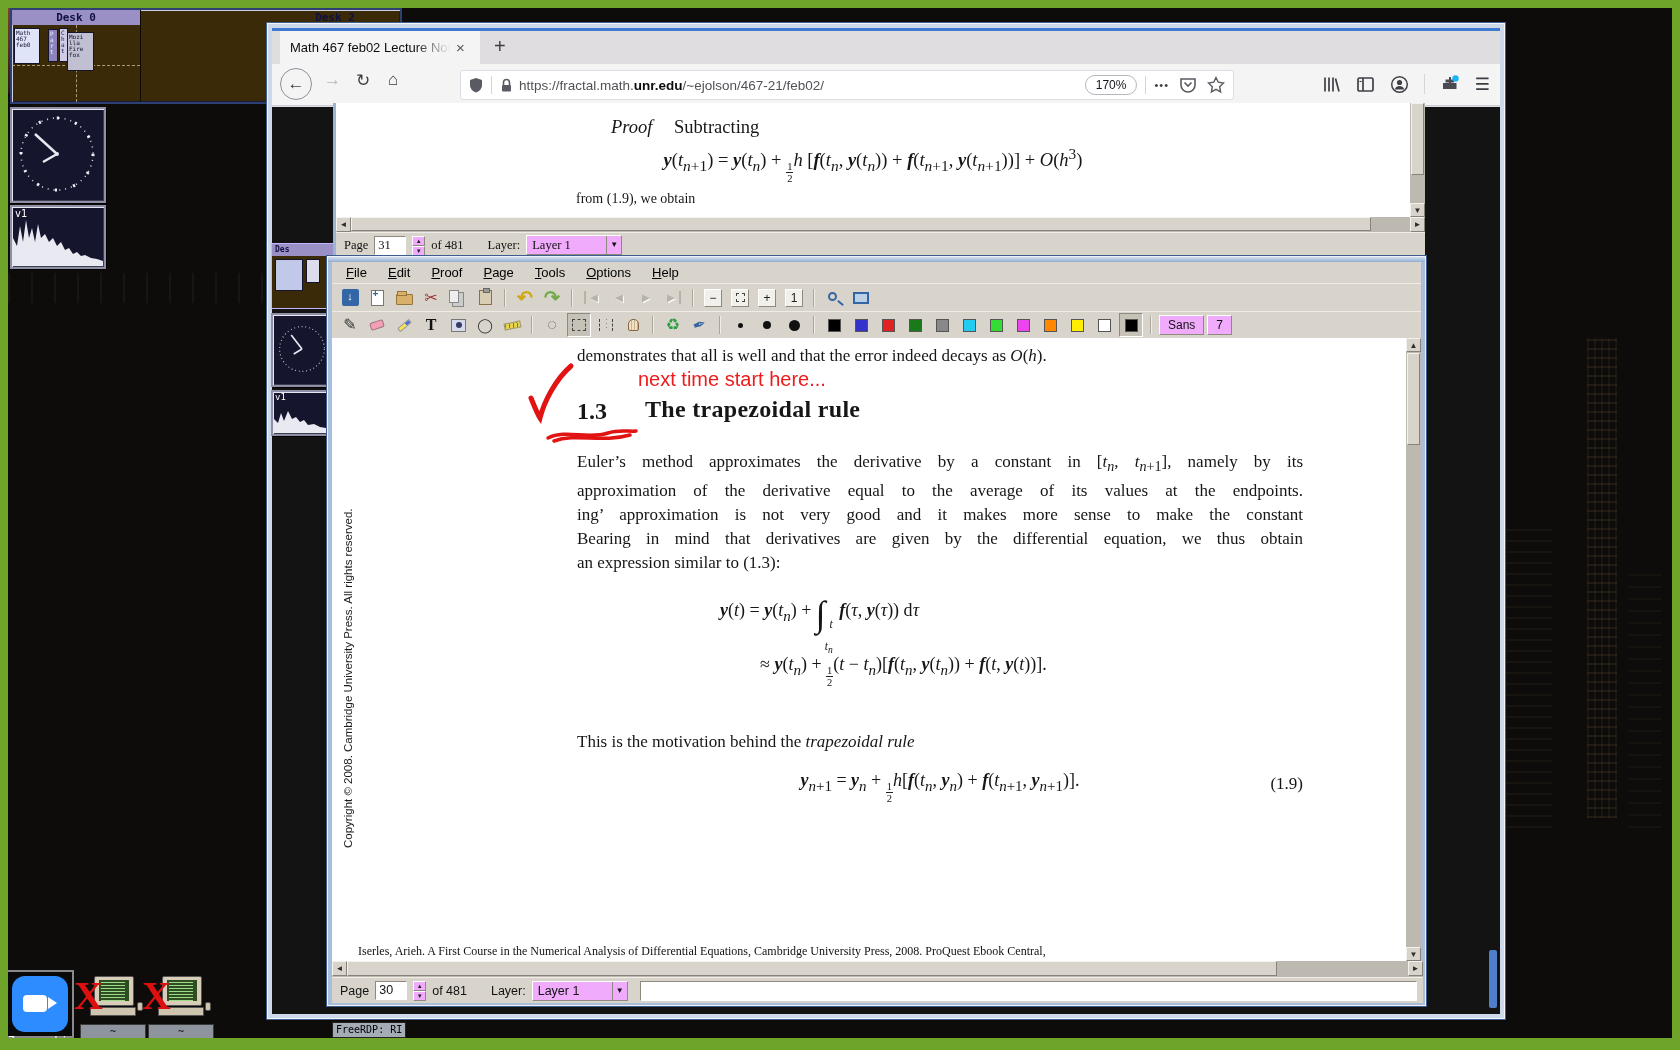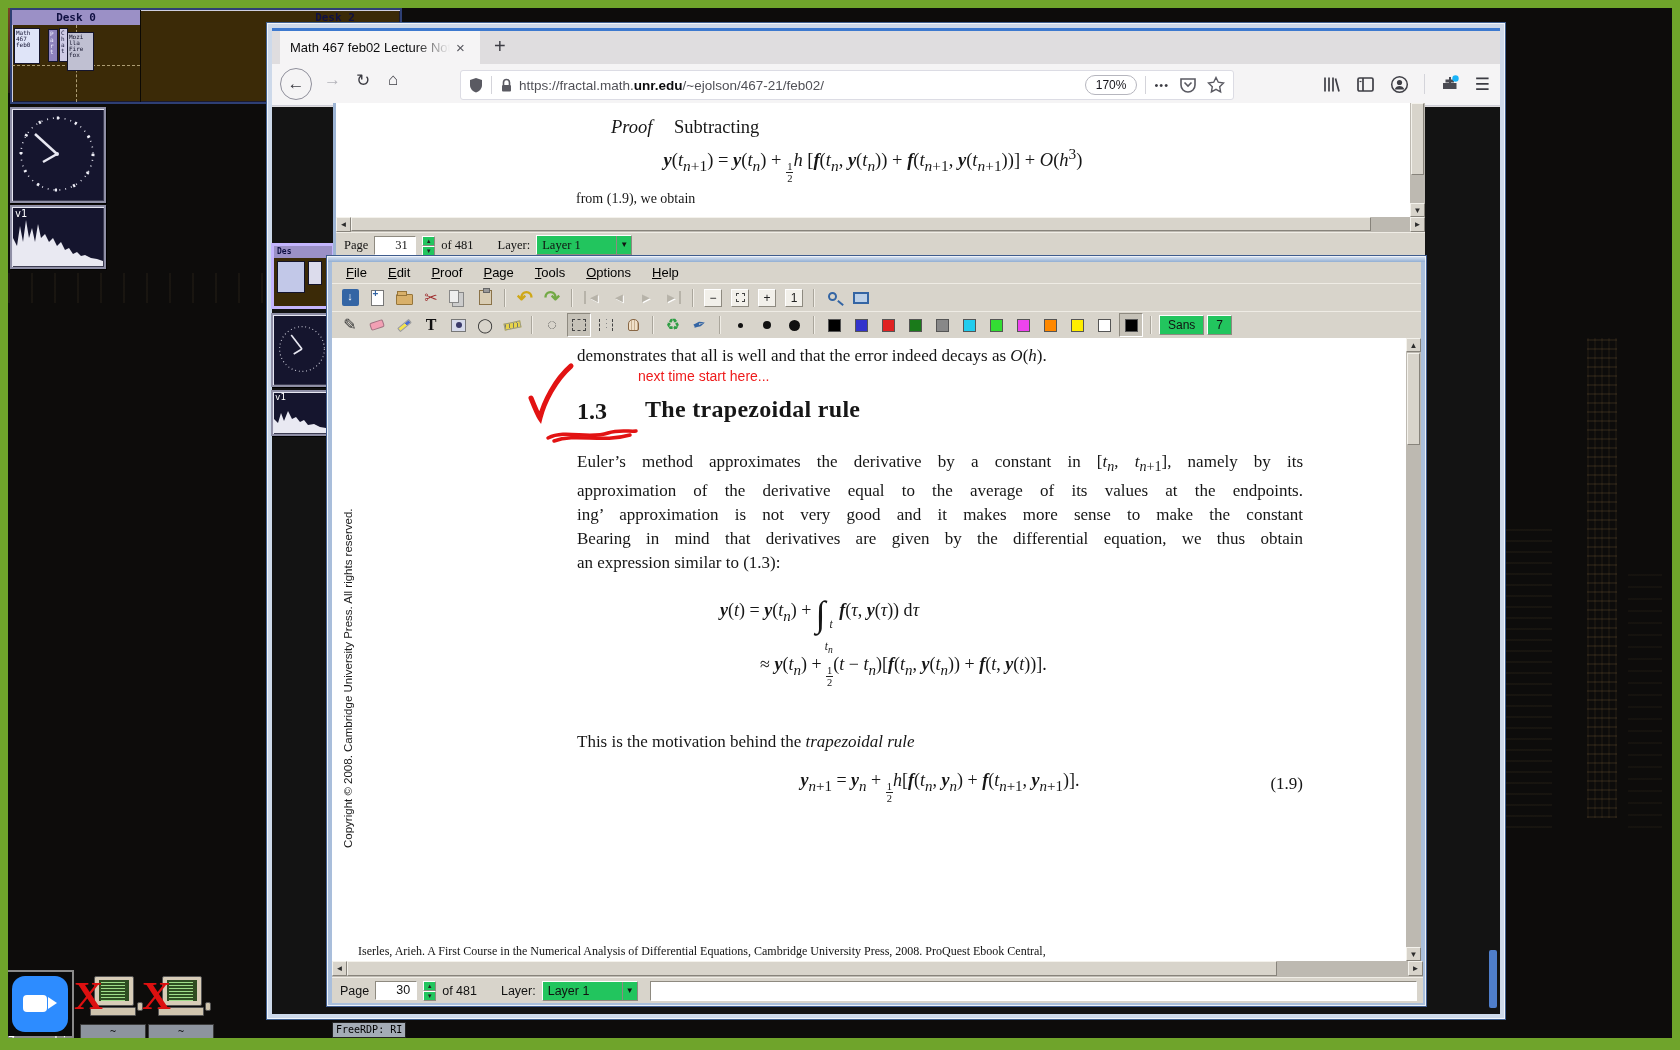--- a/index.html
+++ b/index.html
@@ -52,32 +52,32 @@
   .urlsep{width:1px;height:18px;background:#d4d4da;margin:0 8px;}
   .dots3{font-size:11px;letter-spacing:1px;color:#3c3c43;}
   .ffright{position:absolute;right:10px;top:10px;display:flex;align-items:center;gap:15px;}
   .ffright svg{display:block;}
   .vline{width:1px;height:20px;background:#d4d4da;}
   .hamb{font-size:17px;color:#3c3c43;line-height:1;}
   .ff-content{position:absolute;left:5px;top:84px;right:5px;bottom:5px;background:#131313;}
   .ff-thumb{position:absolute;right:3px;bottom:6px;width:8px;height:58px;background:#4f7ecb;border-radius:2px;}
 
   
-  .npager{left:263px;top:235px;width:64px;height:66px;background:#3b2a07;border:3px solid #c4b5fd;}
+  .npager{left:263px;top:235px;width:64px;height:66px;background:#3b2a07;border:1px solid #c4b5fd;}
   .npager .nhdr{position:absolute;left:0;top:0;right:0;height:12px;background:#9b90c6;font:bold 8px "DejaVu Sans Mono",monospace;color:#101042;padding-left:3px;line-height:12px;}
   .nclock{left:263px;top:305px;width:64px;height:74px;}
   .nload{left:263px;top:382px;width:64px;height:46px;}
   .nload .lbl{position:absolute;left:2px;top:0;color:#fff;font:9px "DejaVu Sans Mono",monospace;}
-  .bevel-out{background:#22c55e;border-top:1px solid #fff;border-left:1px solid #fff;border-right:1px solid #8e8a80;border-bottom:1px solid #8e8a80;}
+  .bevel-out{background:#f0abfc;border-top:1px solid #fff;border-left:1px solid #fff;border-right:1px solid #8e8a80;border-bottom:1px solid #8e8a80;}
   .bevel-in{background:#fff;border-top:1px solid #8e8a80;border-left:1px solid #8e8a80;border-right:1px solid #fff;border-bottom:1px solid #fff;}
   .sbtrack{background:#bdb9b1;}
   .sbthumb{background:#d8d4cb;border-top:1px solid #f4f2ec;border-left:1px solid #f4f2ec;border-right:1px solid #87837b;border-bottom:1px solid #87837b;}
   .sbarrow{width:15px;background:#d8d4cb;border-top:1px solid #f4f2ec;border-left:1px solid #f4f2ec;border-right:1px solid #87837b;border-bottom:1px solid #87837b;color:#2c2c2c;font-size:8px;text-align:center;}
   .statusbar{display:flex;align-items:center;gap:6px;background:#d8d4cb;border-top:1px solid #f0ede6;font-size:12.5px;color:#111;padding-left:8px;}
-  .spin{width:32px;height:19px;font-size:12.5px;padding:1px 20px;}
+  .spin{width:32px;height:19px;font-size:12.5px;padding:1px 3px;}
   .spincol{width:13px;height:19px;display:flex;flex-direction:column;}
   .spincol span{flex:1;font-size:6px;line-height:8px;text-align:center;color:#222;}
   .combo{width:96px;height:20px;display:flex;align-items:center;font-size:12.5px;padding-left:5px;}
   .combo .cda{margin-left:auto;width:15px;height:18px;border-left:1px solid #8e8a80;text-align:center;font-size:8px;line-height:17px;}
 
   
   .backx{left:325px;top:95px;width:1092px;height:154px;background:#fff;border-left:3px solid #9db4d4;}
   .bx-canvas{position:absolute;left:0;top:0;width:1074px;height:114px;background:#fff;overflow:hidden;color:#161616;}
   .bx-vs{position:absolute;right:0;top:0;width:15px;height:114px;}
   .bx-hs{position:absolute;left:0;top:114px;width:1089px;height:15px;}
@@ -133,21 +133,21 @@
   .x-status{position:absolute;left:5px;top:721px;width:1091px;height:26px;}
 
   
   .doc{font-family:"Liberation Serif",serif;color:#161616;}
   .serifline{position:absolute;font-size:17px;}
   .para{position:absolute;left:245px;top:112px;width:726px;font-size:17px;line-height:23.8px;}
   .para .jl{text-align:justify;text-align-last:justify;}
   .para .jl-last{text-align:left;}
   .headnum{position:absolute;left:245px;top:60px;font-size:24px;font-weight:bold;}
   .headtitle{position:absolute;left:313px;top:58px;font-size:24px;font-weight:bold;letter-spacing:.3px;}
-  .rednote{position:absolute;left:306px;top:30px;font-family:"Liberation Sans",sans-serif;font-size:14px;color:#ee1b1b;}
+  .rednote{position:absolute;left:306px;top:30px;font-family:"Liberation Sans",sans-serif;font-size:20px;color:#ee1b1b;}
   .eq{position:absolute;font-size:18px;}
   .frac{display:inline-flex;flex-direction:column;font-size:10.5px;line-height:1.05;vertical-align:-4px;text-align:center;}
   .frac span:first-child{border-bottom:1px solid #222;padding:0 1px;}
   .bigint{font-size:36px;vertical-align:-10px;line-height:0;}
   .lims{display:inline-flex;flex-direction:column;justify-content:space-between;height:36px;vertical-align:-12px;font-size:11.5px;line-height:1;margin-left:-1px;margin-right:2px;}
   .lims .lt{align-self:flex-end;}
   .eqlabel{position:absolute;right:0;top:4px;font-size:17px;}
   .footnote{position:absolute;left:26px;top:606px;font-family:Liberation Serif, serif;font-size:12px;color:#111;}
   .copyright{position:absolute;left:10px;top:510px;transform:rotate(-90deg);transform-origin:0 0;font-family:"Liberation Sans",sans-serif;font-size:11.5px;color:#1b1b1b;white-space:nowrap;width:max-content;}
 

